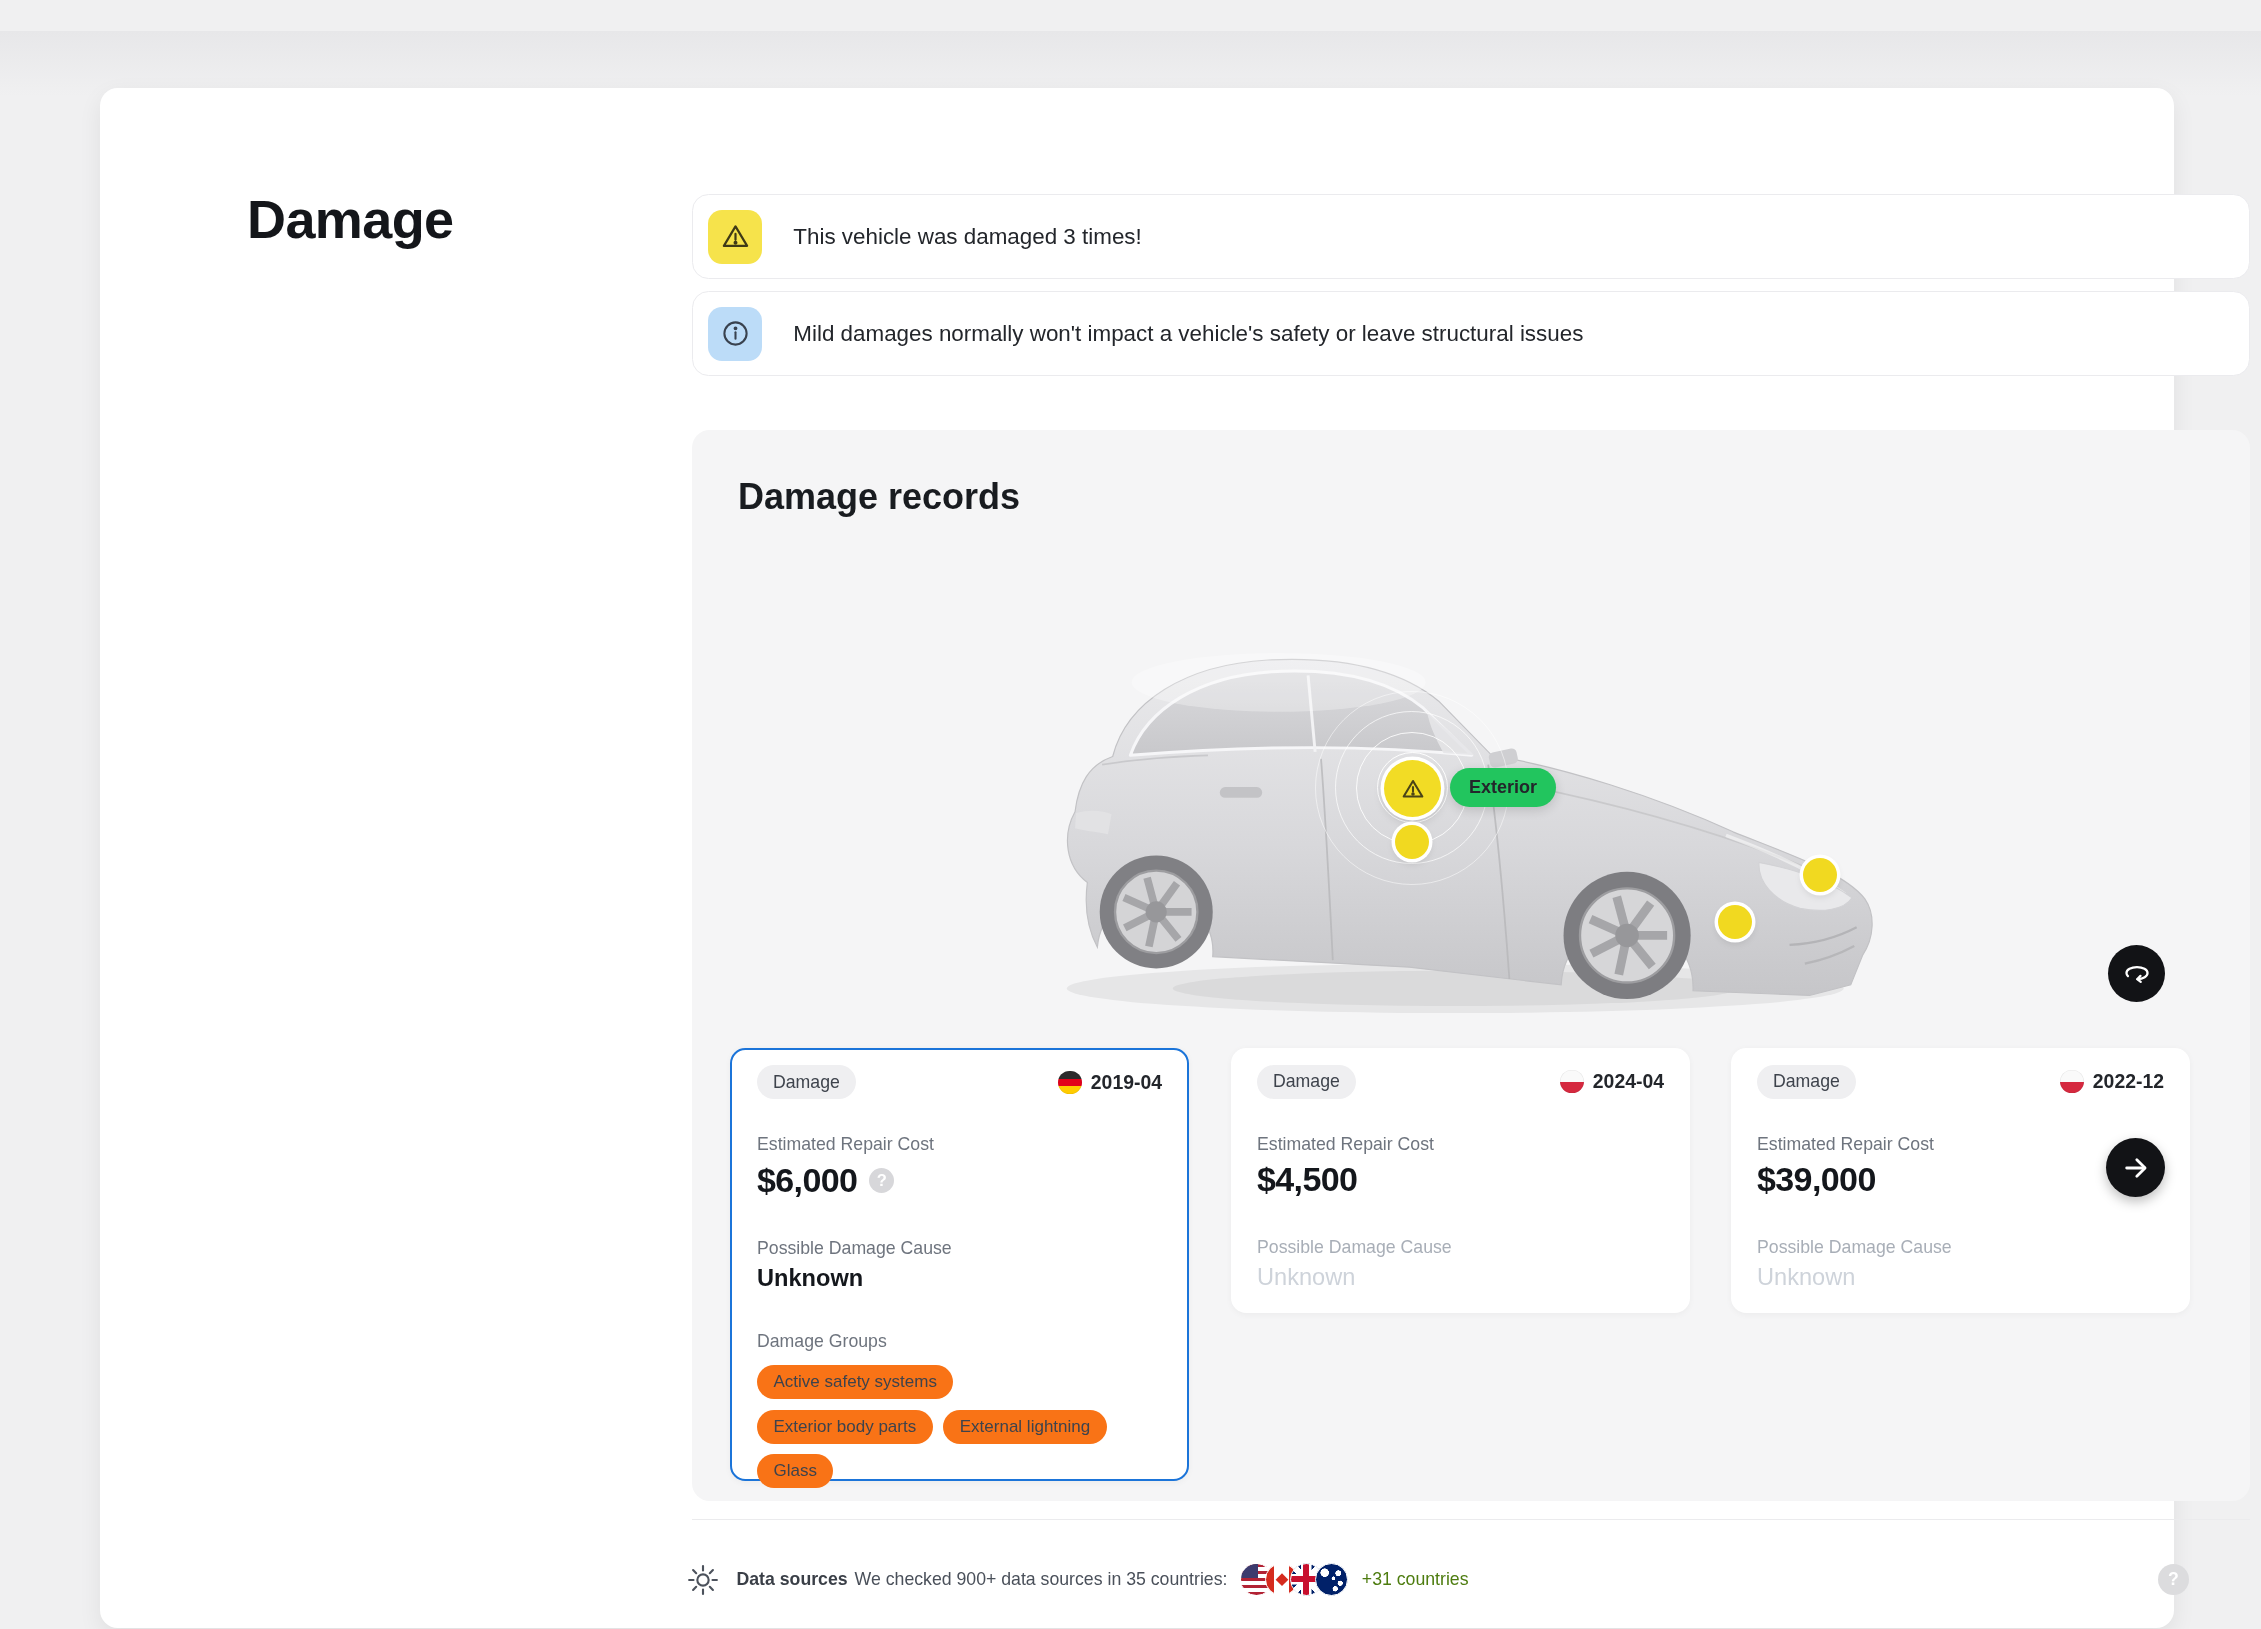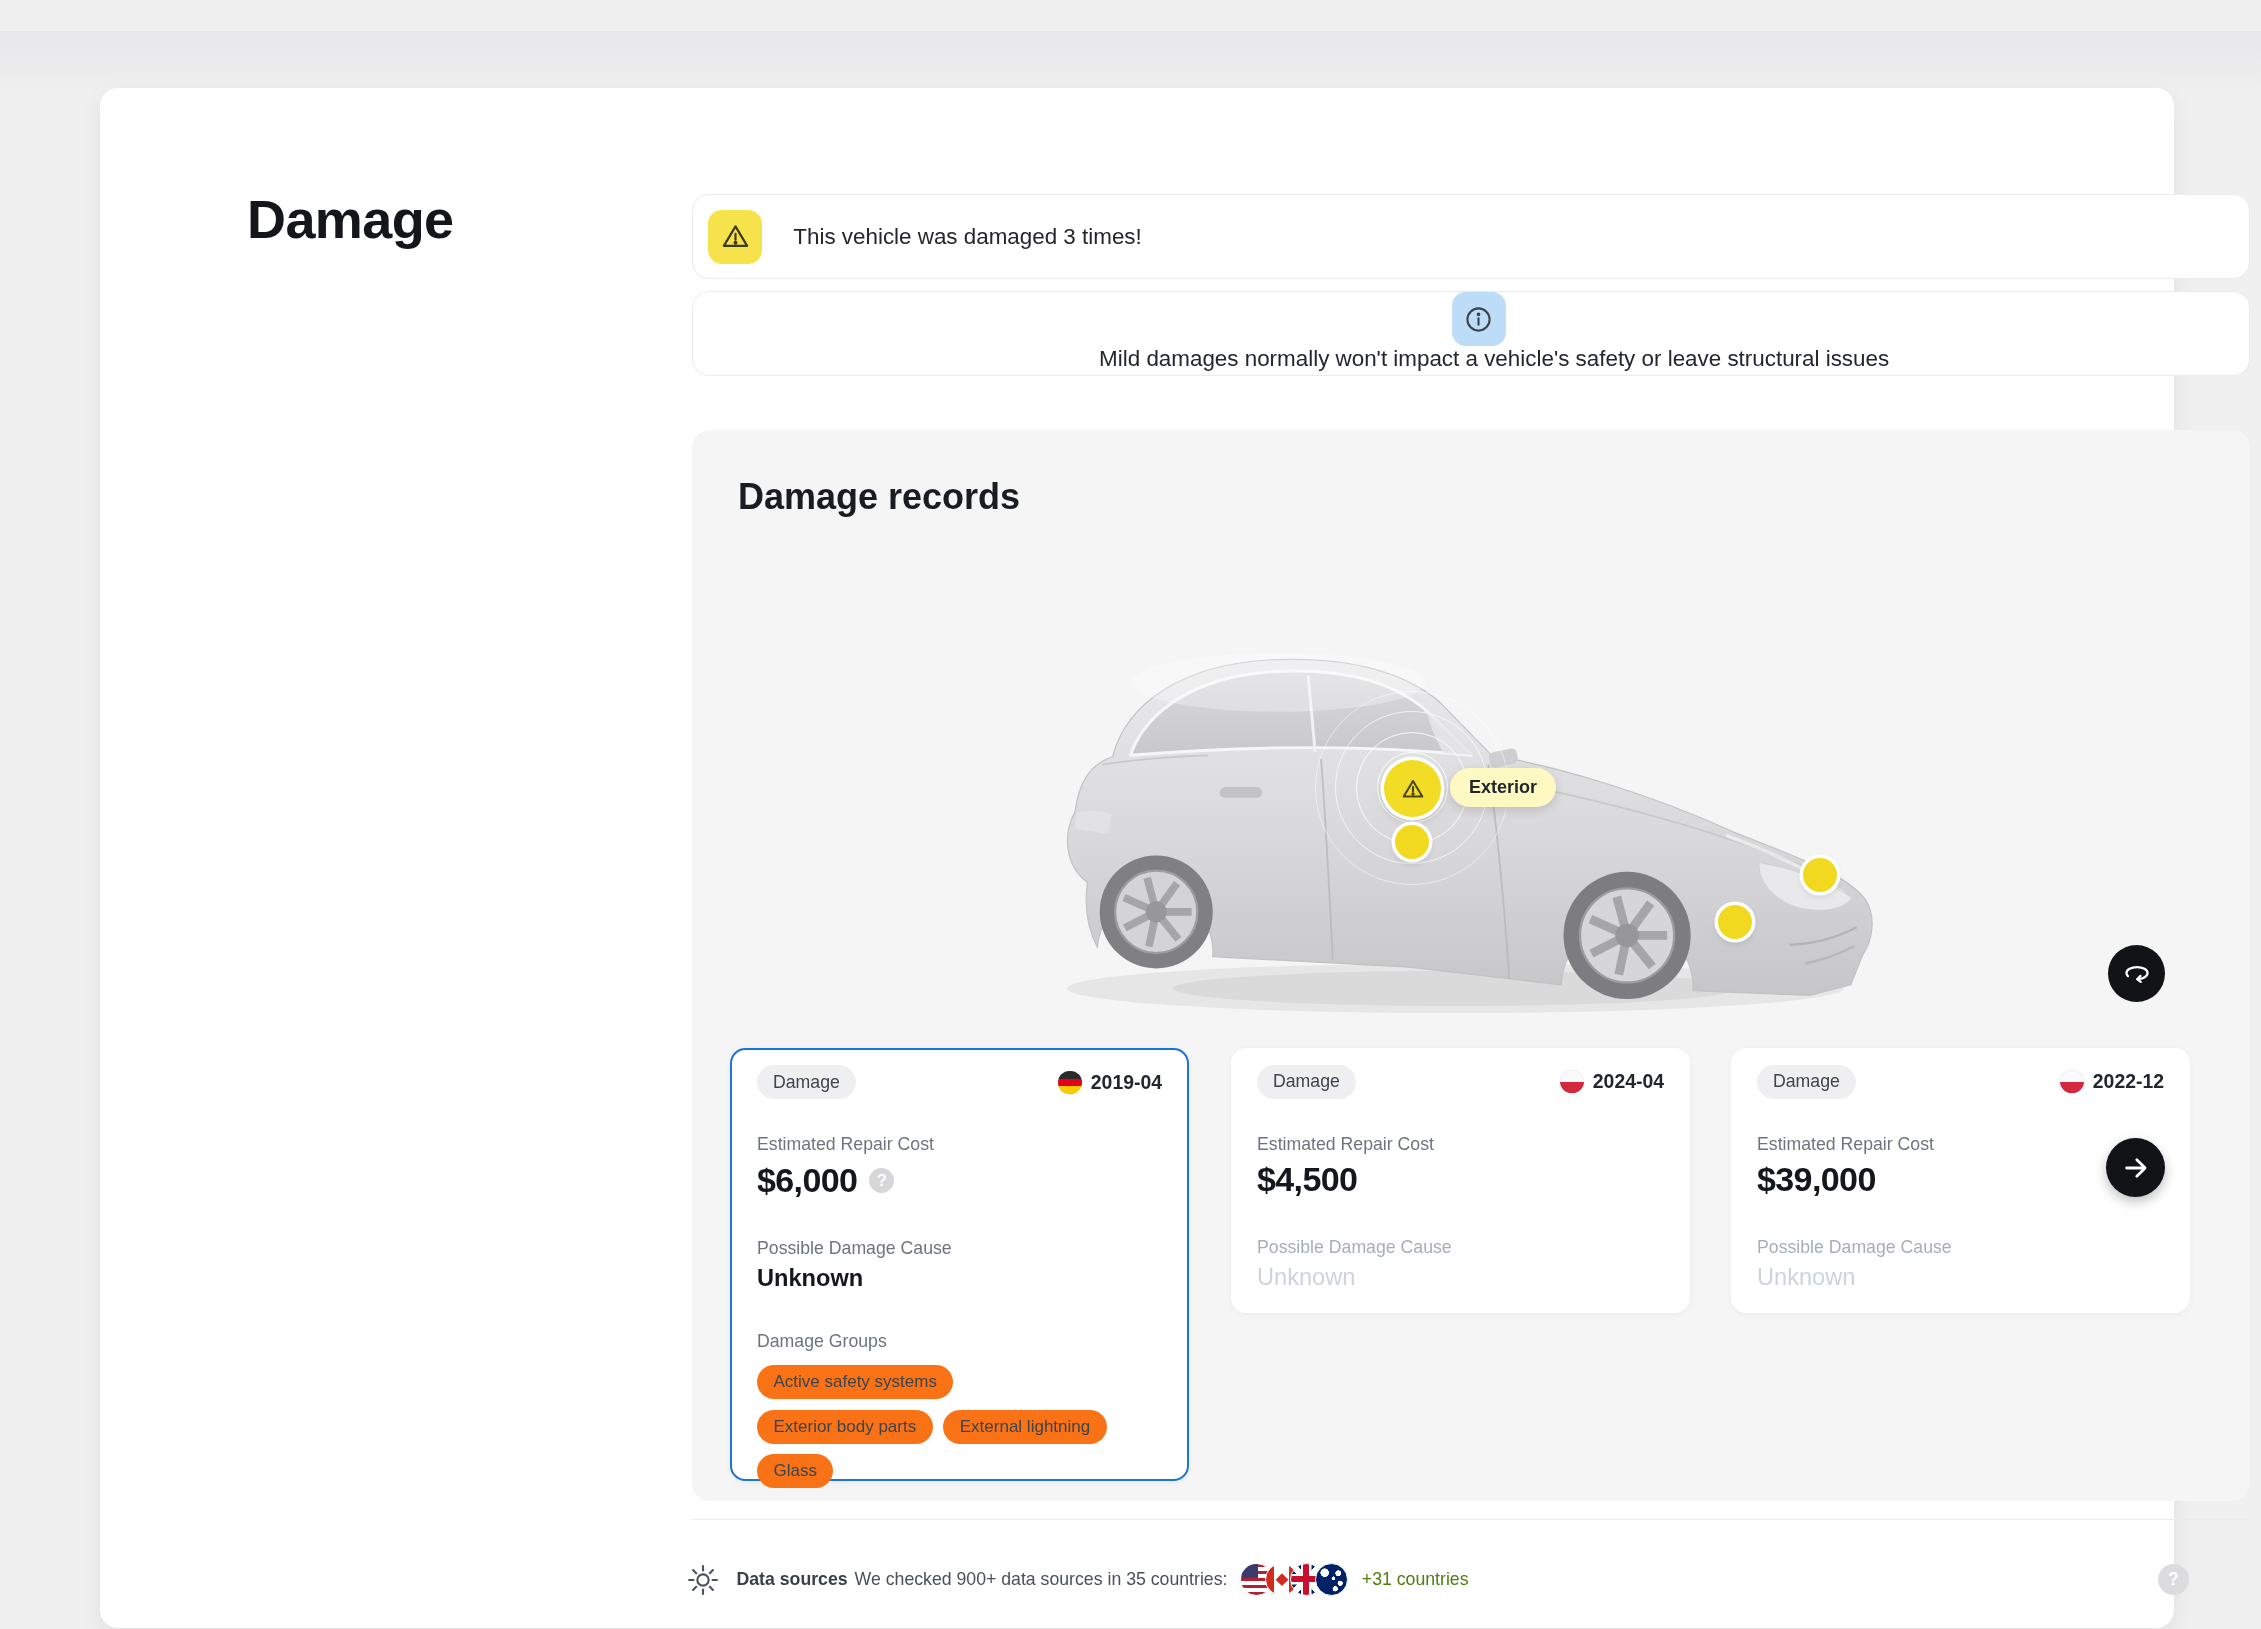--- a/index.html
+++ b/index.html
@@ -20,21 +20,21 @@
   }
   
   .page-title{position:absolute;left:147px;top:100px;margin:0;
     font-size:54px;font-weight:700;letter-spacing:-0.6px;color:#14161a;}
   .page-desc{position:absolute;left:147px;top:187px;width:365px;margin:0;
     font-size:20px;line-height:1.7;color:#70757d;}
   
   .alert{position:absolute;left:592px;width:1558px;display:flex;align-items:center;
     background:#fff;border:1.2px solid #ebebee;border-radius:16.5px;padding-left:15.3px;}
   .alert-1{top:106px;height:85px;}
-  .alert-2{top:203px;height:85px;flex-direction:column;}
+  .alert-2{top:203px;height:85px;}
   .alert-icon{width:54px;height:54px;border-radius:14px;flex:0 0 auto;
     display:flex;align-items:center;justify-content:center;}
   .alert-icon.warn{background:#f6e34b;}
   .alert-icon.info{background:#bcdcf8;}
   .alert-text{margin-left:31px;font-size:22.4px;color:#23262b;}
   
   .panel{position:absolute;left:592px;top:342px;width:1558px;height:1071px;
     background:#f5f5f6;border-radius:17.7px;}
   .panel-title{position:absolute;left:46px;top:46px;margin:0;
     font-size:36px;font-weight:700;color:#191c20;}
@@ -43,21 +43,21 @@
   .car{position:absolute;left:0;top:0;}
   .ripple{position:absolute;border:1.8px solid rgba(255,255,255,.85);border-radius:50%;}
   .r1{left:346px;top:145px;width:71px;height:71px;border-color:rgba(255,255,255,.95);}
   .r2{left:325px;top:125px;width:112px;height:112px;}
   .r3{left:304px;top:104px;width:153px;height:153px;border-color:rgba(255,255,255,.7);}
   .r4{left:284px;top:84px;width:194px;height:194px;border-color:rgba(255,255,255,.5);}
   .marker-main{position:absolute;left:353px;top:153px;width:57px;height:57px;border-radius:50%;
     background:#f2dc25;box-shadow:0 0 0 3.5px #fff,0 4.7px 10.6px rgba(0,0,0,.18);
     display:flex;align-items:center;justify-content:center;border:none;cursor:pointer;}
   .marker-tip{position:absolute;left:419px;top:161px;height:39px;padding:0 19px;
-    background:#fef9c3;border-radius:20px;box-shadow:0 3.5px 10.6px rgba(0,0,0,.14);
+    background:#22c55e;border-radius:20px;box-shadow:0 3.5px 10.6px rgba(0,0,0,.14);
     display:flex;align-items:center;font-size:18px;font-weight:600;color:#23262b;}
   .dot{position:absolute;width:34px;height:34px;border-radius:50%;background:#f1d920;
     box-shadow:0 0 0 3.5px #fff,0 3.5px 8.2px rgba(0,0,0,.15);border:none;cursor:pointer;}
   .d1{left:364px;top:218px;}
   .d2{left:687px;top:298px;}
   .d3{left:772px;top:251px;}
   .round-btn{position:absolute;border:none;border-radius:50%;background:#121316;
     display:flex;align-items:center;justify-content:center;cursor:pointer;}
   .rotate-btn{left:1416px;top:515px;width:57px;height:57px;}
   .next-btn{left:1414px;top:708px;width:59px;height:59px;box-shadow:0 4.7px 11.8px rgba(0,0,0,.25);}

